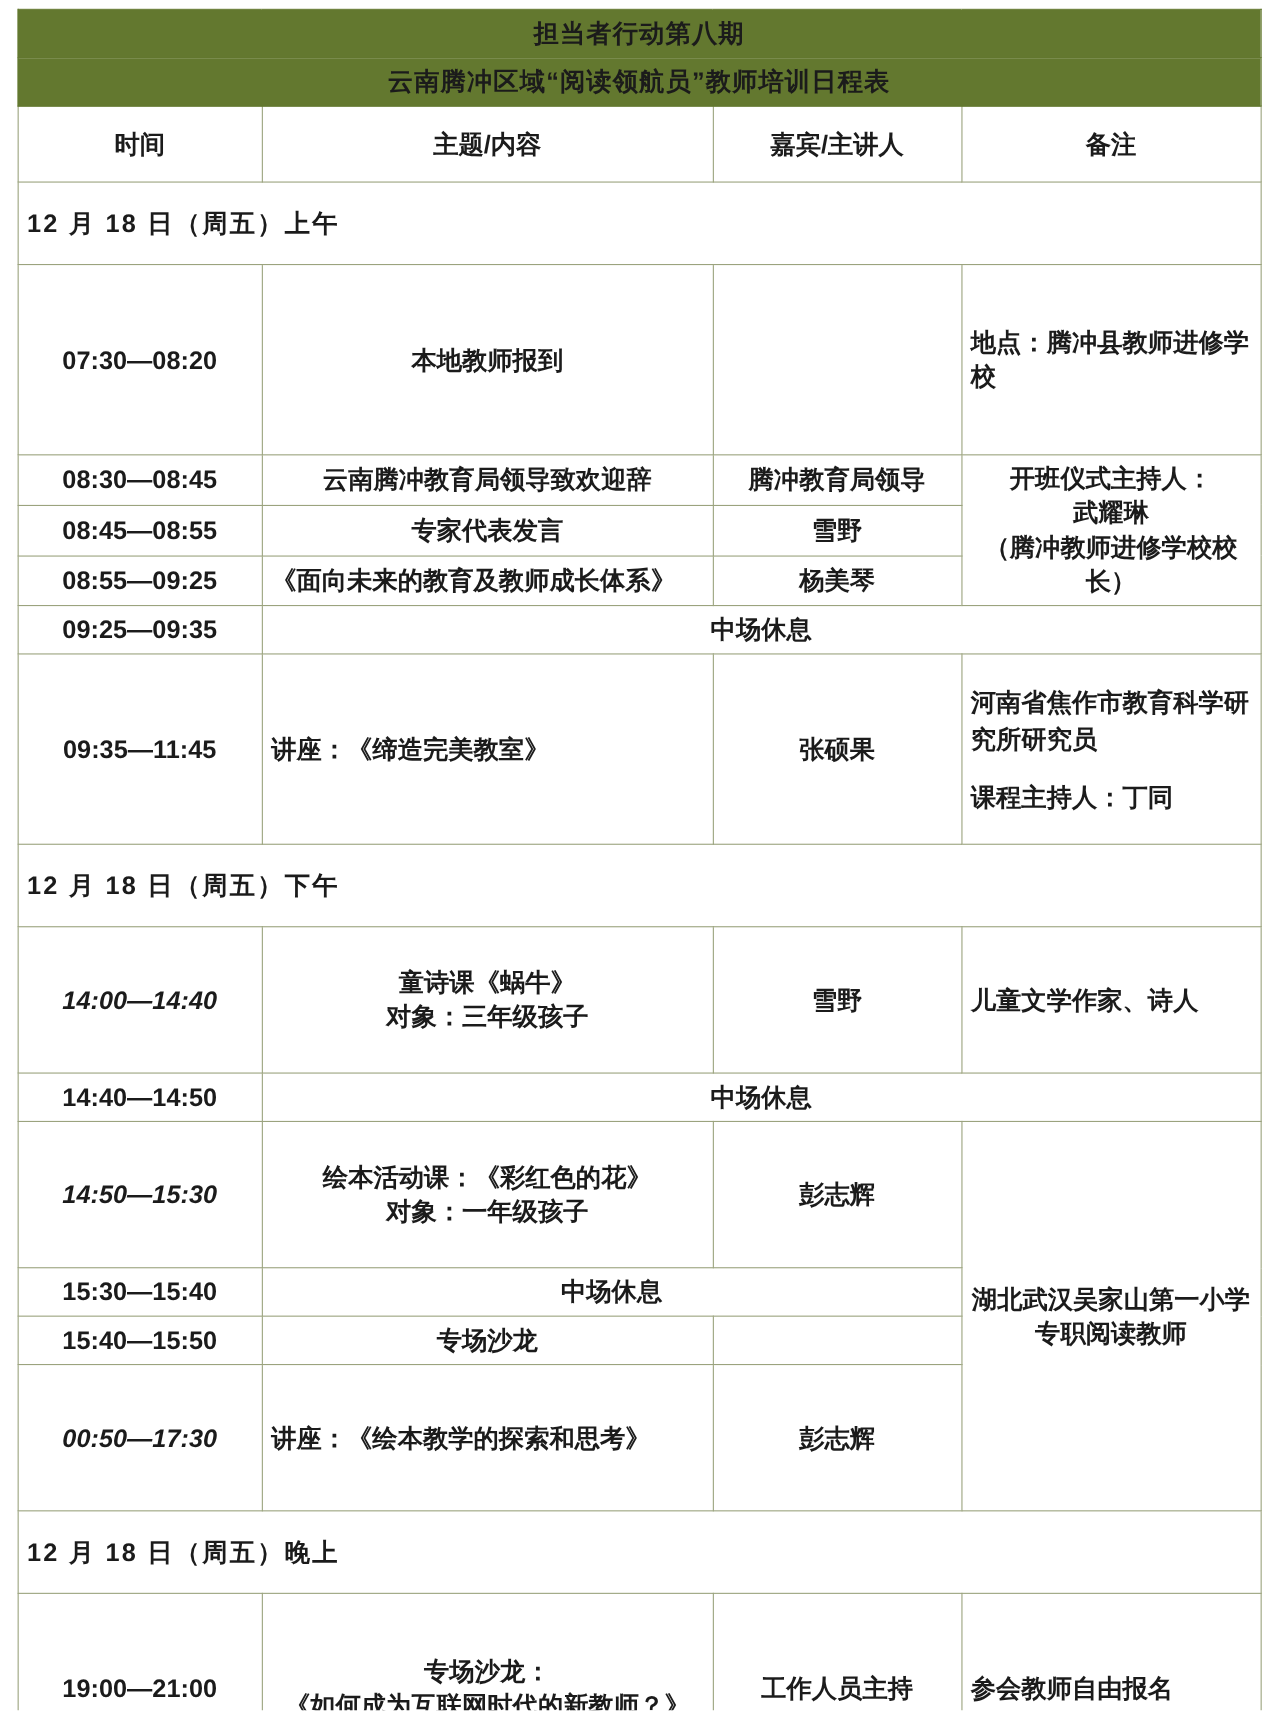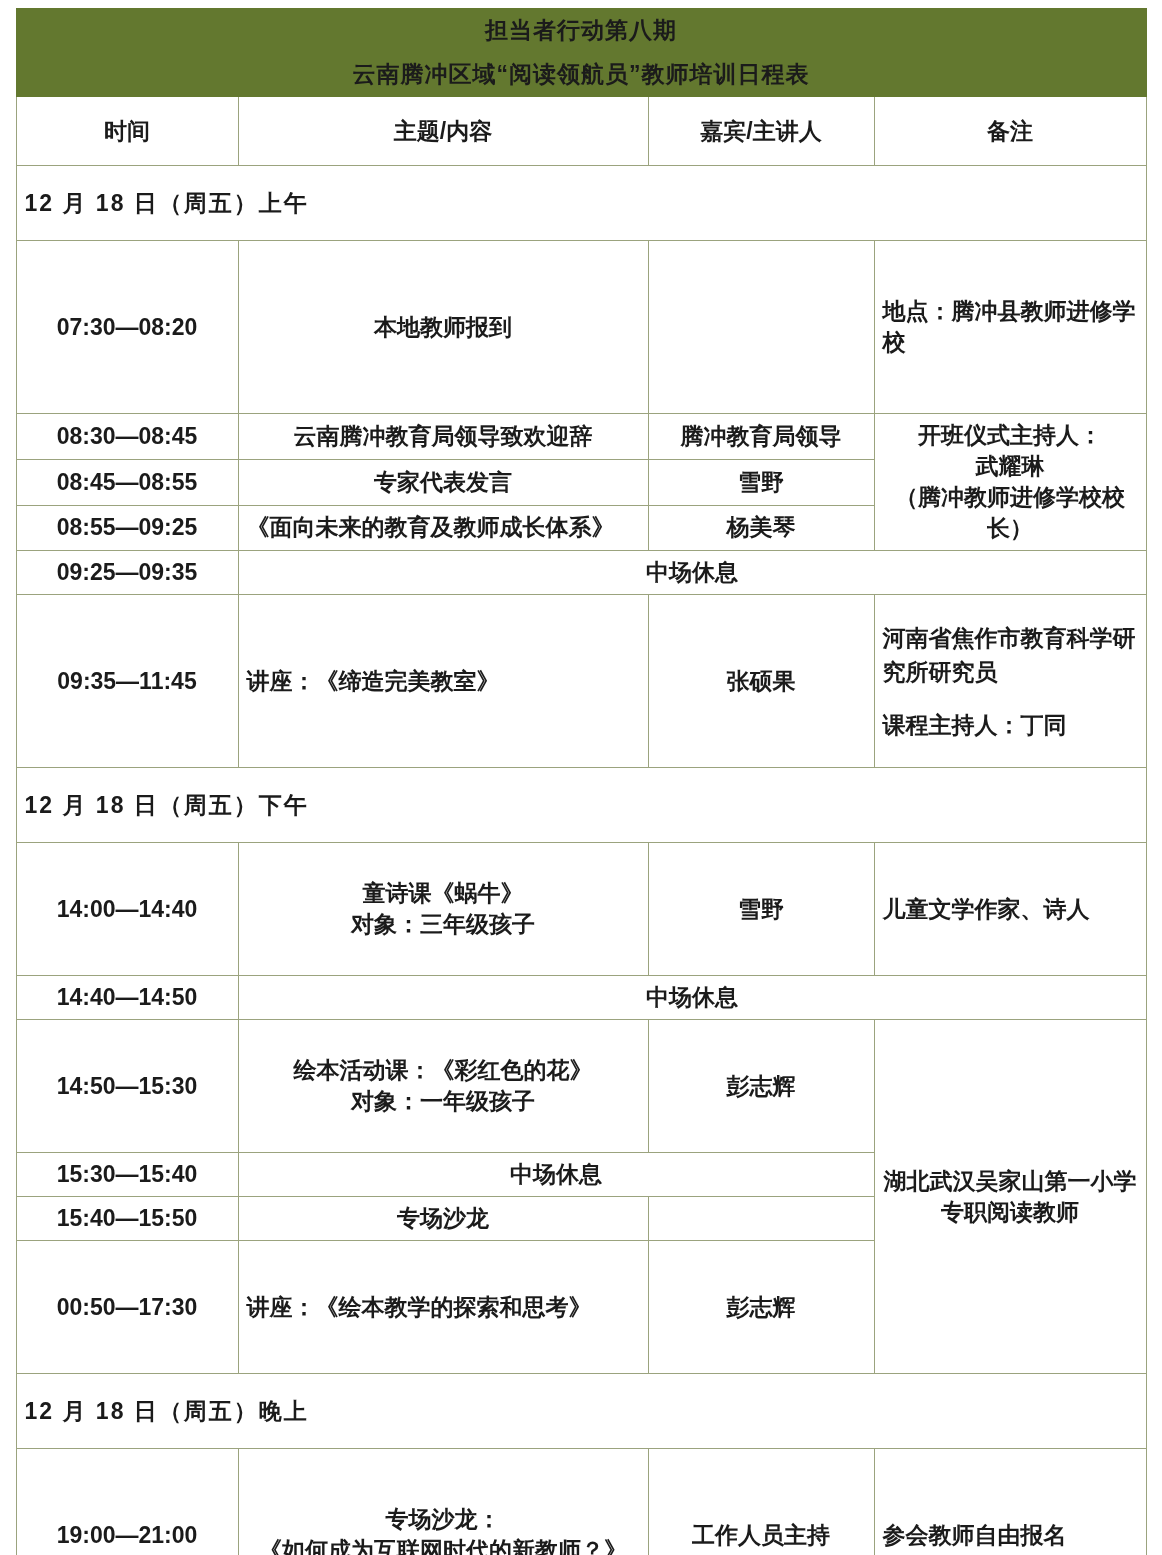--- a/index.html
+++ b/index.html
@@ -82,21 +82,21 @@
     white-space: nowrap;
     font-size: 24px;
   }
   .guest-cell { text-align: center; }
   .note-cell  { text-align: left; }
   .note-cell.center { text-align: center; }
   .break-cell {
     text-align: center;
     font-size: 24px;
   }
-  .tall { height: 120px; }
+  .tall { height: 120px; font-style: italic; }
   .xtall { height: 160px; }
   .note-block { line-height: 1.5; }
   .note-gap { height: 18px; }
   .two-line { line-height: 1.5; margin-top: 12px; }
 </style>
 </head>
 <body>
 
 <div class="page">
   <table class="schedule">

